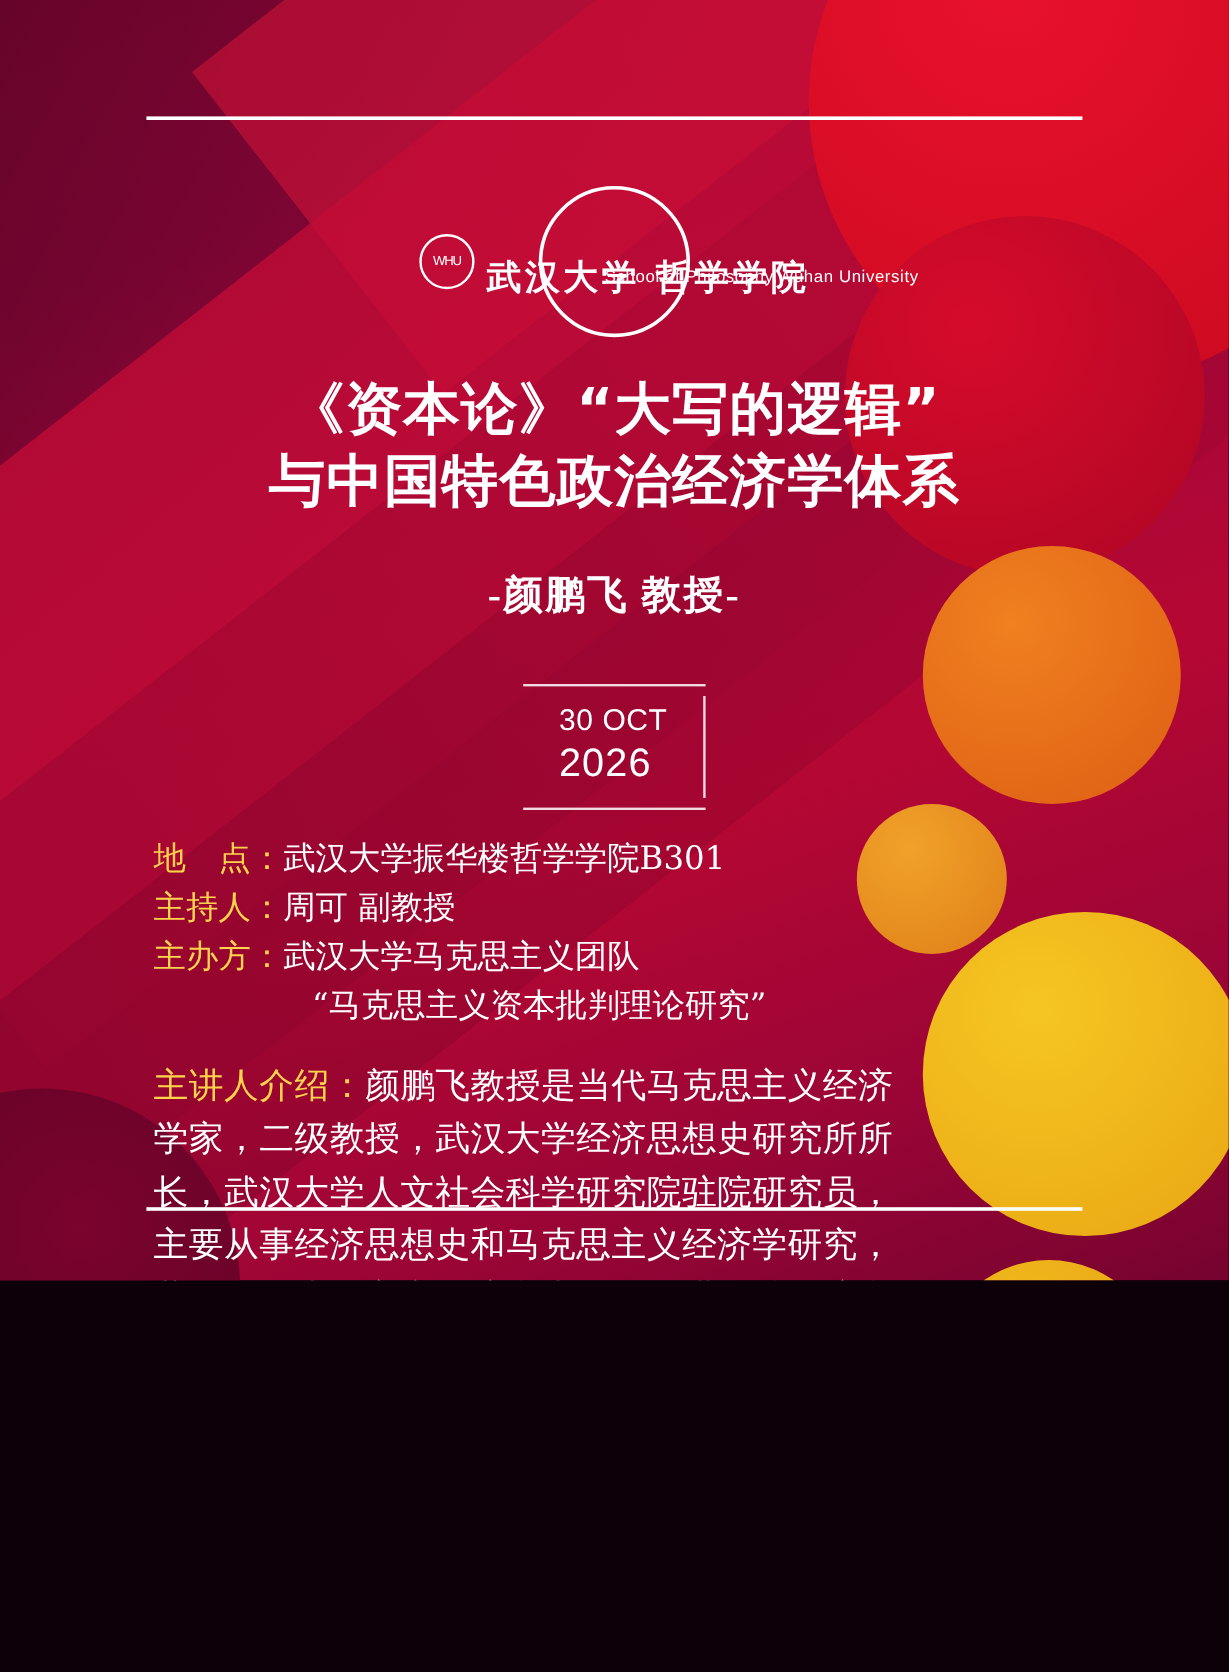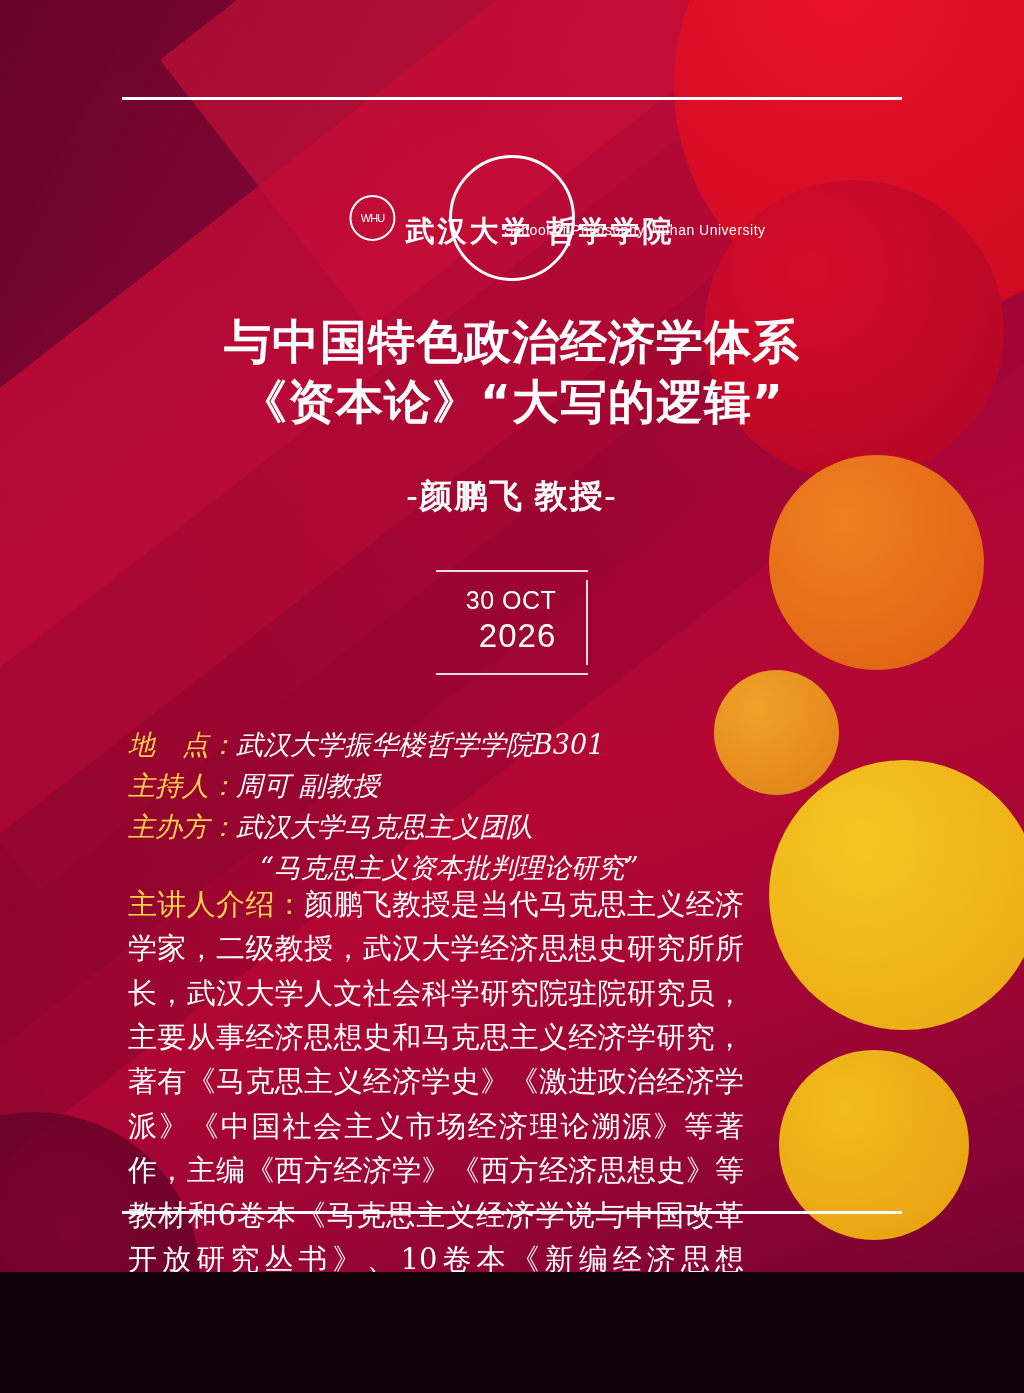--- a/index.html
+++ b/index.html
@@ -3,21 +3,21 @@
 <meta charset="utf-8">
 <style>
   html, body {
     margin: 0;
     padding: 0;
     background: #0d0008;
   }
   #poster {
     position: relative;
     width: 1024px;
-    height: 1272px;
+    height: 1067px;
     overflow: hidden;
     font-family: "Liberation Sans", "DejaVu Sans", sans-serif;
     background:
       linear-gradient(118deg, rgba(0,0,0,0.28) 0%, rgba(0,0,0,0.0) 38%),
       linear-gradient(160deg, #8e0538 0%, #8d063a 18%, #a6063a 42%, #b50733 62%, #9b0536 82%, #76032f 100%);
   }
 
   
   .bg-layer { position: absolute; inset: 0; overflow: hidden; }
   .diag {
@@ -175,41 +175,40 @@
     content: "";
     position: absolute;
     left: 0; right: 0;
     height: 2px;
     background: rgba(255,255,255,0.85);
   }
   .date-inner:before { top: 0; }
   .date-inner:after { bottom: 0; }
   .date-col {
     padding: 6px 30px 10px 30px;
-    text-align: right;
+    text-align: left;
     font-family: "Liberation Sans", sans-serif;
   }
   .date-col.left { border-right: 2px solid rgba(255,255,255,0.85); }
   .date-day { font-size: 25px; letter-spacing: 0.5px; }
   .date-year { font-size: 33px; letter-spacing: 1px; margin-top: 2px; }
   .date-col.right { text-align: left; padding-left: 34px; }
   .date-weekday { font-size: 25px; }
   .date-time { font-size: 22px; margin-top: 8px; }
 
   
   .info {
     position: absolute;
     left: 128px;
-    top: 724px;
+    top: 695px;
     width: 790px;
     font-family: "DejaVu Serif", "Liberation Serif", serif;
     font-size: 27px;
     line-height: 1.52;
     color: #ffffff;
-    font-style: italic;
   }
   .info-row { display: flex; }
   .info-label { color: #ffd24d; white-space: pre; flex: 0 0 auto; }
   .info-value { color: #ffffff; }
   .info-sub {
     color: #ffffff;
     padding-left: 132px;
   }
 
   
@@ -253,22 +252,22 @@
     <div class="logo-ring">
       <div class="logo-text">
         <span class="logo-seal">WHU</span>
         <span class="logo-cn">武汉大学 哲学学院</span>
       </div>
       <div class="logo-en">School of Philosophy,Wuhan University</div>
     </div>
   </div>
 
   <div class="title-block">
+    <div class="title-line">《资本论》“大写的逻辑”</div>
     <div class="title-line">与中国特色政治经济学体系</div>
-    <div class="title-line">《资本论》“大写的逻辑”</div>
     <div class="speaker">-颜鹏飞 教授-</div>
   </div>
 
   <div class="date-strip">
     <div class="date-inner">
       <div class="date-col left">
         <div class="date-day">30 OCT</div>
         <div class="date-year">2026</div>
       </div>
     </div>

